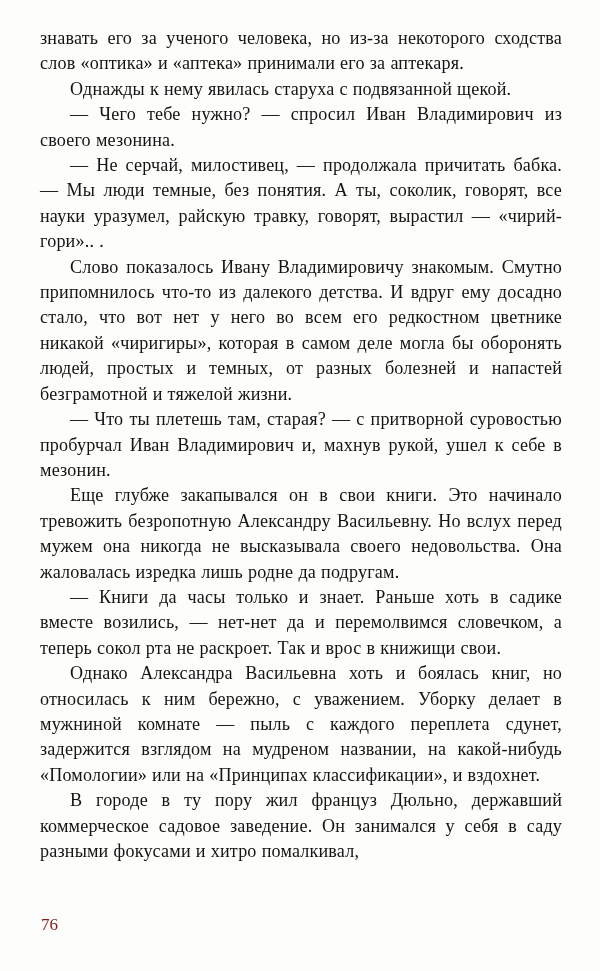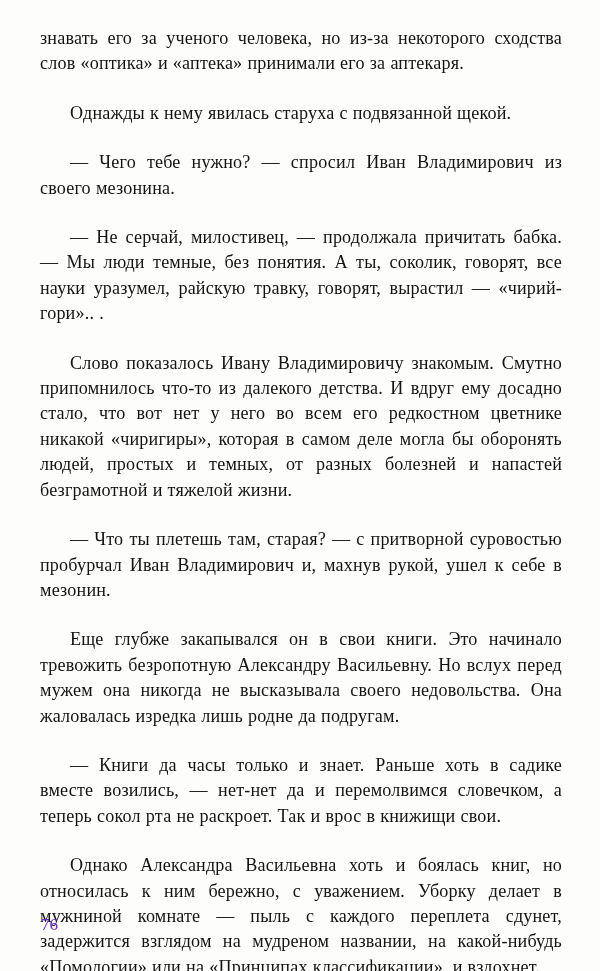--- a/index.html
+++ b/index.html
@@ -34,41 +34,41 @@
     font-size: 18.1px;
     line-height: 25.4px;
     text-align: justify;
     text-justify: inter-word;
     letter-spacing: 0.01em;
     word-spacing: 0.02em;
     hyphens: manual;
   }
   p.indent {
     text-indent: 30px;
-    margin-top: 24px;
   }
   .pagenum {
     position: absolute;
     left: 41px;
     top: 915px;
     font-size: 17px;
     line-height: 20px;
     font-family: "Liberation Serif", serif;
-    color: #6d28d9;
+    color: #7f1d1d;
   }
 </style>
 </head>
 <body>
 
 <div class="page">
   <div class="textblock">
     <p class="para">знавать его за ученого человека, но из-за некоторого сходства слов «оптика» и «аптека» принимали его за аптекаря.</p>
     <p class="para indent">Однажды к нему явилась старуха с подвязанной щекой.</p>
     <p class="para indent">— Чего тебе нужно? — спросил Иван Владимирович из своего мезонина.</p>
     <p class="para indent">— Не серчай, милостивец, — продолжала причитать бабка. — Мы люди темные, без понятия. А ты, соколик, говорят, все науки уразумел, райскую травку, говорят, вырастил — «чирий-гори».. .</p>
     <p class="para indent">Слово показалось Ивану Владимировичу знакомым. Смутно припомнилось что-то из далекого детства. И вдруг ему досадно стало, что вот нет у него во всем его редкостном цветнике никакой «чиригиры», которая в самом деле могла бы оборонять людей, простых и темных, от разных болезней и напастей безграмотной и тяжелой жизни.</p>
     <p class="para indent">— Что ты плетешь там, старая? — с притворной суровостью пробурчал Иван Владимирович и, махнув рукой, ушел к себе в мезонин.</p>
     <p class="para indent">Еще глубже закапывался он в свои книги. Это начинало тревожить безропотную Александру Васильевну. Но вслух перед мужем она никогда не высказывала своего недовольства. Она жаловалась изредка лишь родне да подругам.</p>
     <p class="para indent">— Книги да часы только и знает. Раньше хоть в садике вместе возились, — нет-нет да и перемолвимся словечком, а теперь сокол рта не раскроет. Так и врос в книжищи свои.</p>
     <p class="para indent">Однако Александра Васильевна хоть и боялась книг, но относилась к ним бережно, с уважением. Уборку делает в мужниной комнате — пыль с каждого переплета сдунет, задержится взглядом на мудреном названии, на какой-нибудь «Помологии» или на «Принципах классификации», и вздохнет.</p>
+    <p class="para indent">В городе в ту пору жил француз Дюльно, державший коммерческое садовое заведение. Он занимался у себя в саду разными фокусами и хитро помалкивал,</p>
   </div>
   <div class="pagenum">76</div>
 </div>
 
 </body></html>

